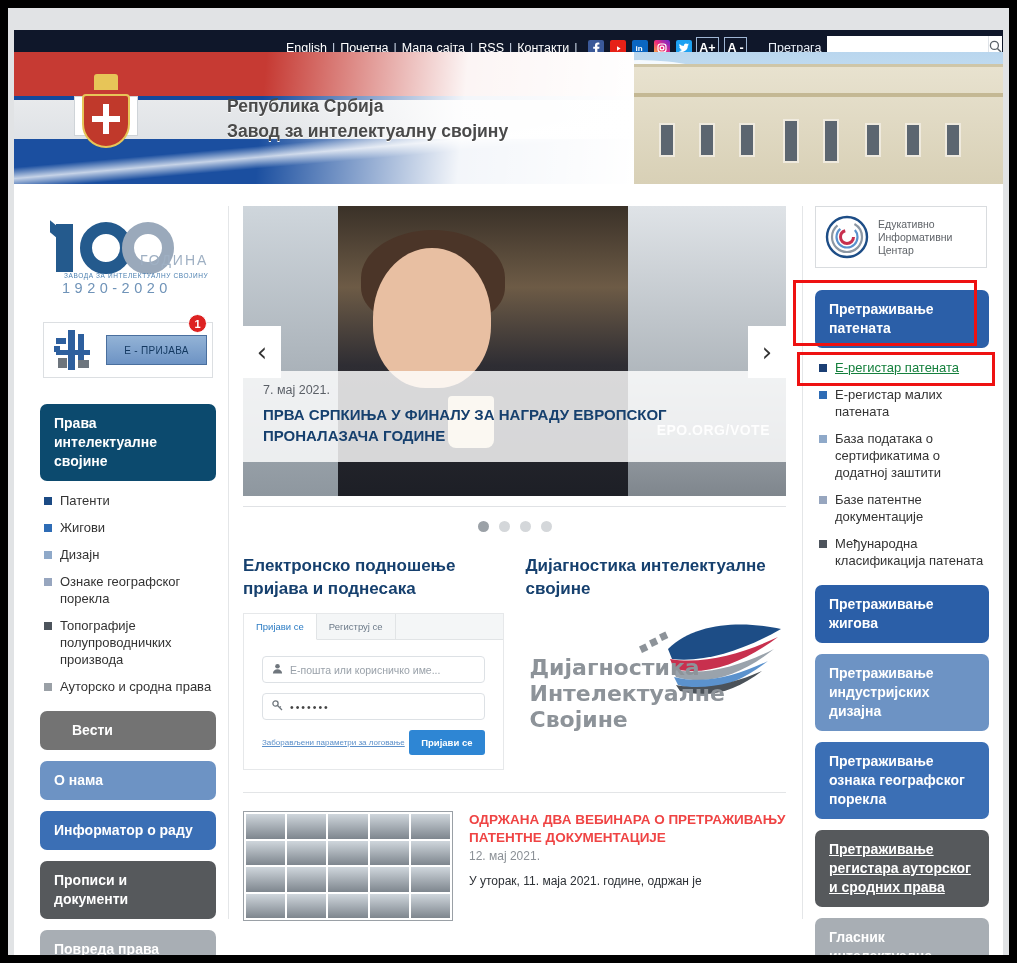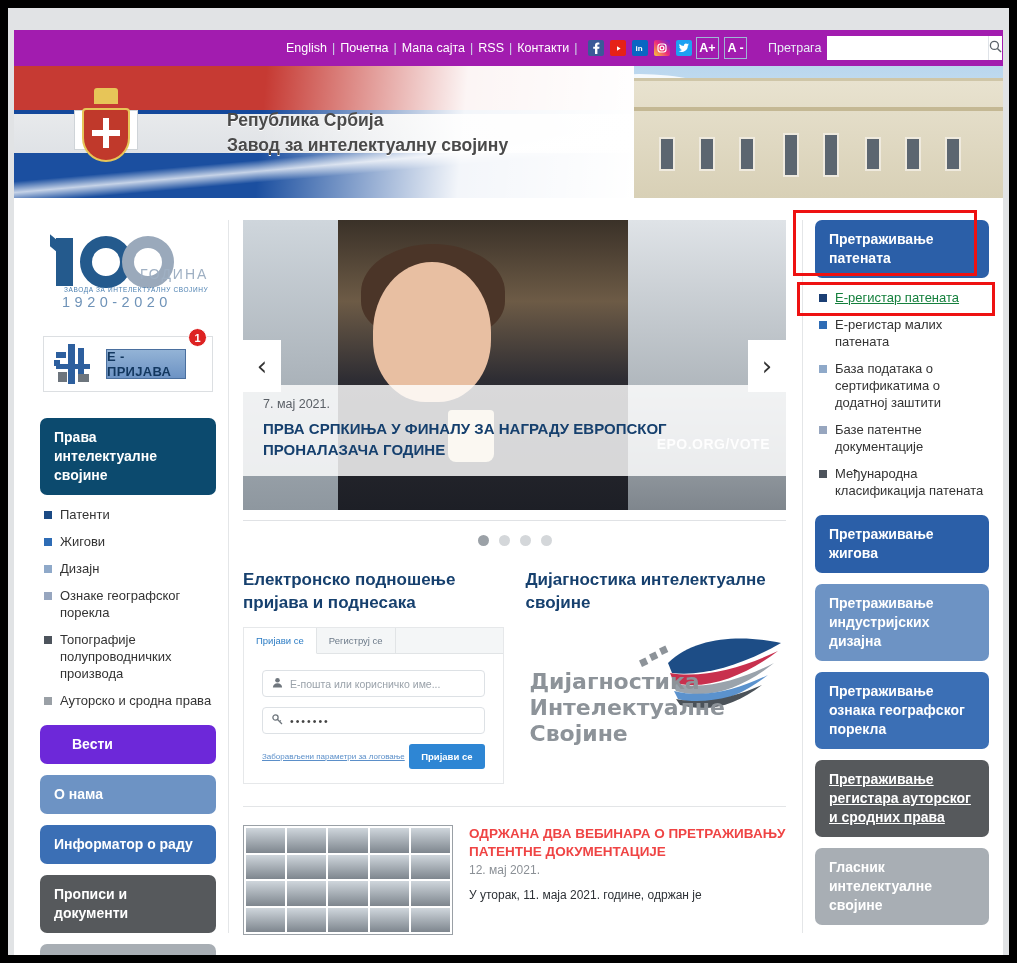--- a/index.html
+++ b/index.html
@@ -19,22 +19,22 @@
   .page {
     position: absolute;
     left: 6px; top: 22px;
     width: 989px; height: 925px;
     background: #ffffff;
     overflow: hidden;
   }
 
   
   .topbar {
-    height: 36px; width: 100%;
-    background: #a21caf;
+    height: 22px; width: 100%;
+    background: #0f172a;
     display: flex; align-items: center;
     position: relative;
   }
   .toplinks {
     position: absolute; left: 272px; top: 0;
     height: 36px; display: flex; align-items: center;
     color: #ffffff; font-size: 12.5px; white-space: nowrap;
   }
   .toplinks a { color:#fff; text-decoration:none; }
   .sep { padding: 0 5px; color: #cdd8e8; }
@@ -163,24 +163,24 @@
   
   .eprijava {
     width:170px; height:56px; border:1px solid #dcdfe2; background:#fff;
     margin:0 auto 26px; display:flex; align-items:center; position:relative;
     padding-left:10px;
   }
   .ep-logo { width:42px; height:40px; position:relative; flex:none; }
   .ep-logo i{ position:absolute; background:#2d5f9e; display:block; }
   .ep-logo i.g{ background:#6d757d; }
   .ep-btn {
-    margin-left:10px; width:80px; height:30px;
+    margin-left:10px; width:101px; height:30px;
     background:linear-gradient(to bottom,#93b3d6,#6d93c4);
     border:1px solid #4a6f9e; color:#12375f;
-    font-size:13px; font-weight:bold; letter-spacing:.3px;
+    font-size:10px; font-weight:normal; letter-spacing:.3px;
     display:flex; align-items:center; justify-content:center; cursor:pointer;
   }
   .ep-badge {
     position:absolute; right:5px; top:-9px; width:19px; height:19px;
     border-radius:50%; background:#dd2222; color:#fff; font-size:11px;
     font-weight:bold; display:flex; align-items:center; justify-content:center;
     border:1px solid #fff;
   }
 
   
@@ -468,21 +468,21 @@
         <li>
           <span class="bullet" style="background:#4d545c;"></span>
           <span>Топографије полупроводничких производа</span>
         </li>
         <li>
           <span class="bullet" style="background:#9aa0a6;"></span>
           <span>Ауторско и сродна права</span>
         </li>
       </ul>
 
-      <button class="sbtn" style="background:#6d28d9;padding-left:32px;">Вести</button>
+      <button class="sbtn" style="background:#737373;padding-left:32px;">Вести</button>
       <button class="sbtn" style="background:#6d93c4;">О нама</button>
       <button class="sbtn" style="background:#3b6fb5;">Информатор о раду</button>
       <button class="sbtn" style="background:#56595c;">Прописи и документи</button>
       <button class="sbtn" style="background:#a8aeb4;">Повреда права интелектуалне својине</button>
     </div>
 
     <div class="col-mid">
 
       <div class="carousel">
         <div class="car-bg-left"></div>
@@ -594,20 +594,33 @@
         <div class="news-body">
           <div class="news-title">ОДРЖАНА ДВА ВЕБИНАРА О ПРЕТРАЖИВАЊУ ПАТЕНТНЕ ДОКУМЕНТАЦИЈЕ</div>
           <div class="news-date">12. мај 2021.</div>
           <div class="news-text">У уторак, 11. маја 2021. године, одржан је</div>
         </div>
       </div>
     </div>
 
     <div class="col-right">
 
+      <div class="eic">
+        <svg class="eic-mark" viewBox="0 0 44 44">
+          <circle cx="22" cy="22" r="20" fill="none" stroke="#1d4d86" stroke-width="2.4"></circle>
+          <circle cx="22" cy="22" r="15" fill="none" stroke="#8d98a4" stroke-width="2.2" stroke-dasharray="60 18"></circle>
+          <circle cx="22" cy="22" r="10.5" fill="none" stroke="#5b92cd" stroke-width="2.2" stroke-dasharray="42 16"></circle>
+          <circle cx="22" cy="22" r="6.5" fill="none" stroke="#c8304e" stroke-width="3" stroke-dasharray="28 12"></circle>
+        </svg>
+        <div class="eic-txt">
+          <div>Едукативно</div>
+          <div>Информативни</div>
+          <div>Центар</div>
+        </div>
+      </div>
 
       <div style="position:relative;">
         <div class="hl" style="left:-22px;top:-10px;right:12px;height:66px;"></div>
         <button class="sbtn" style="background:#2b5fa8;position:relative;z-index:5;">Претраживање патената</button>
 
         <div class="hl" style="left:-18px;top:62px;right:-6px;height:34px;"></div>
 
         <ul class="sublist" style="position:relative;z-index:5;">
           <li>
             <span class="bullet" style="background:#1b3f74;"></span>

